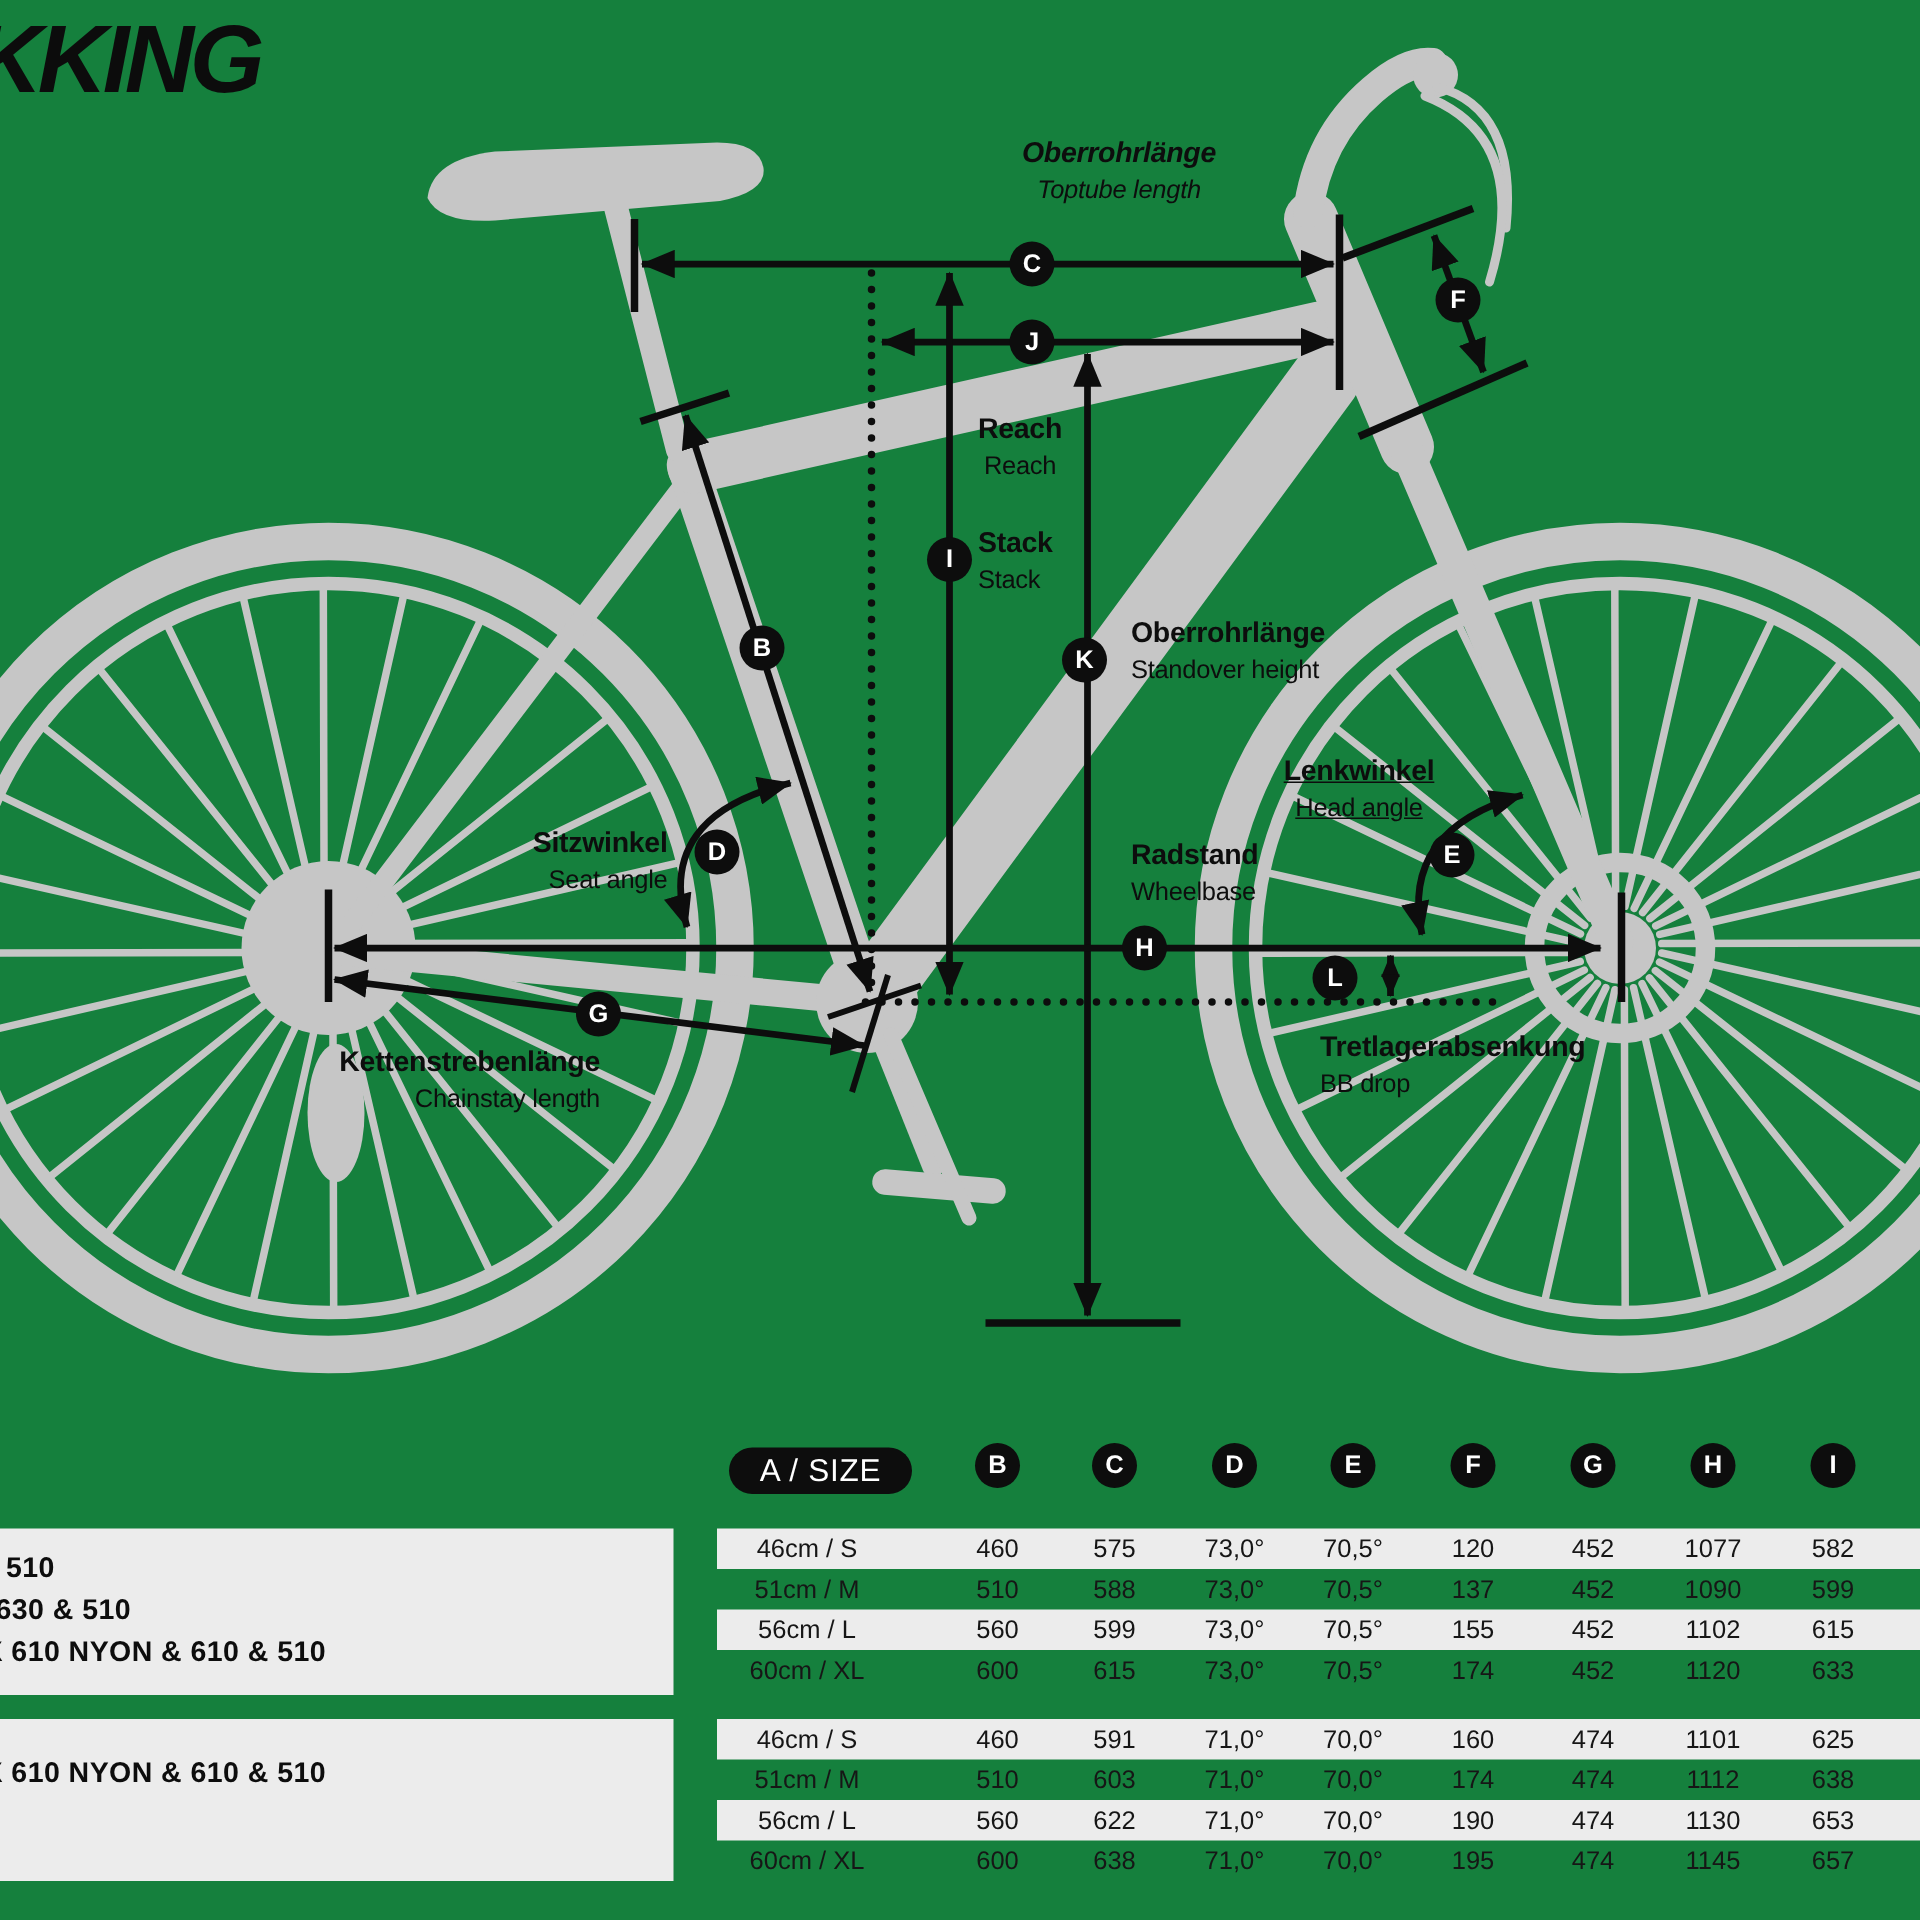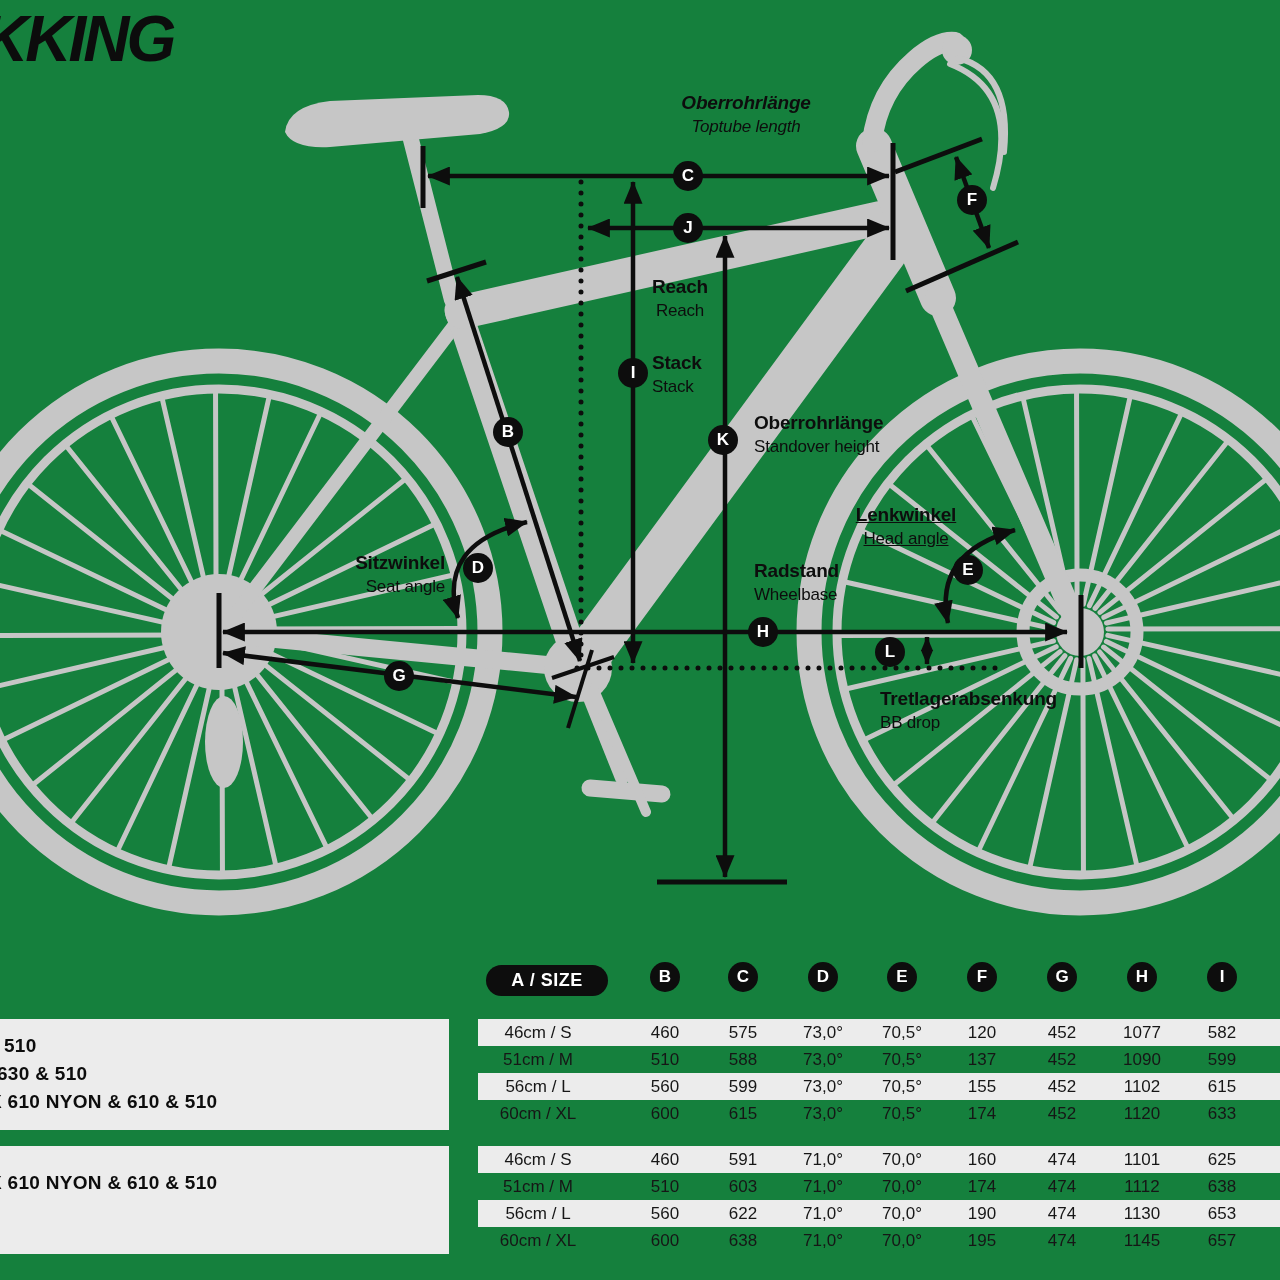--- a/index.html
+++ b/index.html
@@ -24,21 +24,21 @@
   .lab6{left:215px;top:552px;width:230px;}
   .lab7{left:796px;top:504px;width:220px;text-decoration:underline;}
   .lab8{left:754px;top:560px;width:200px;}
   .lab9{left:168px;top:698px;width:232px;}
   .lab10{left:880px;top:688px;width:280px;}
   
   .badge{position:absolute;width:30px;height:30px;border-radius:50%;background:#0d0d0d;color:#fff;
          font-size:17px;font-weight:700;display:flex;align-items:center;justify-content:center;}
   
   .pill{position:absolute;left:486px;top:965px;width:122px;height:31px;border-radius:16px;
-        background:#0d0d0d;color:#fff;font-weight:700;font-size:18px;letter-spacing:0.5px;
+        background:#0d0d0d;color:#fff;font-weight:400;font-size:21px;letter-spacing:0.5px;
         display:flex;align-items:center;justify-content:center;}
   .hcirc{position:absolute;top:962px;width:30px;height:30px;border-radius:50%;background:#0d0d0d;
          color:#fff;font-size:17px;font-weight:700;display:flex;align-items:center;justify-content:center;}
   .panel{position:absolute;left:0;width:449px;background:#ececec;overflow:hidden;}
   .panel .model{position:absolute;font-weight:700;font-size:19px;letter-spacing:0.3px;white-space:nowrap;}
   .trow{position:absolute;left:478px;width:802px;height:27px;}
   .trow.shade{background:#ececec;}
   .cell{position:absolute;top:0;height:27px;line-height:27px;font-size:17px;color:#161616;
         text-align:center;white-space:nowrap;}
   .cell.size{left:0;width:120px;}
@@ -212,20 +212,24 @@
     <span class="en">Seat angle</span>
   </div>
   <div class="mlabel tc lab7">
     <span class="de">Lenkwinkel</span>
     <span class="en">Head angle</span>
   </div>
   <div class="mlabel tl lab8">
     <span class="de">Radstand</span>
     <span class="en">Wheelbase</span>
   </div>
+  <div class="mlabel tr lab9">
+    <span class="de">Kettenstrebenlänge</span>
+    <span class="en">Chainstay length</span>
+  </div>
   <div class="mlabel tl lab10">
     <span class="de">Tretlagerabsenkung</span>
     <span class="en">BB drop</span>
   </div>
 
   <div class="badge" style="left:673px;top:161px">C</div>
   <div class="badge" style="left:673px;top:213px">J</div>
   <div class="badge" style="left:957px;top:185px">F</div>
   <div class="badge" style="left:618px;top:358px">I</div>
   <div class="badge" style="left:708px;top:425px">K</div>

